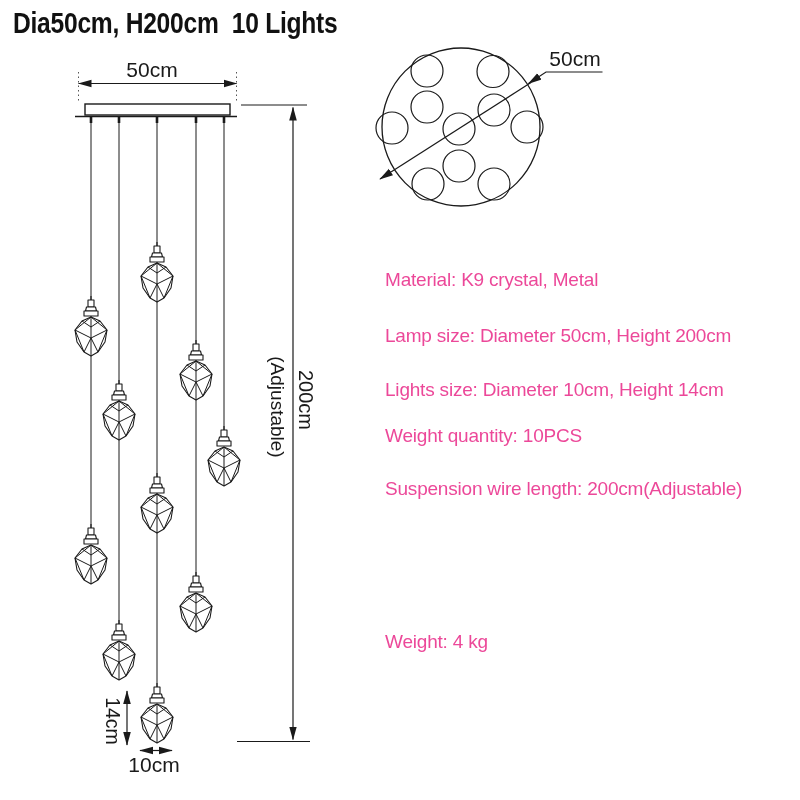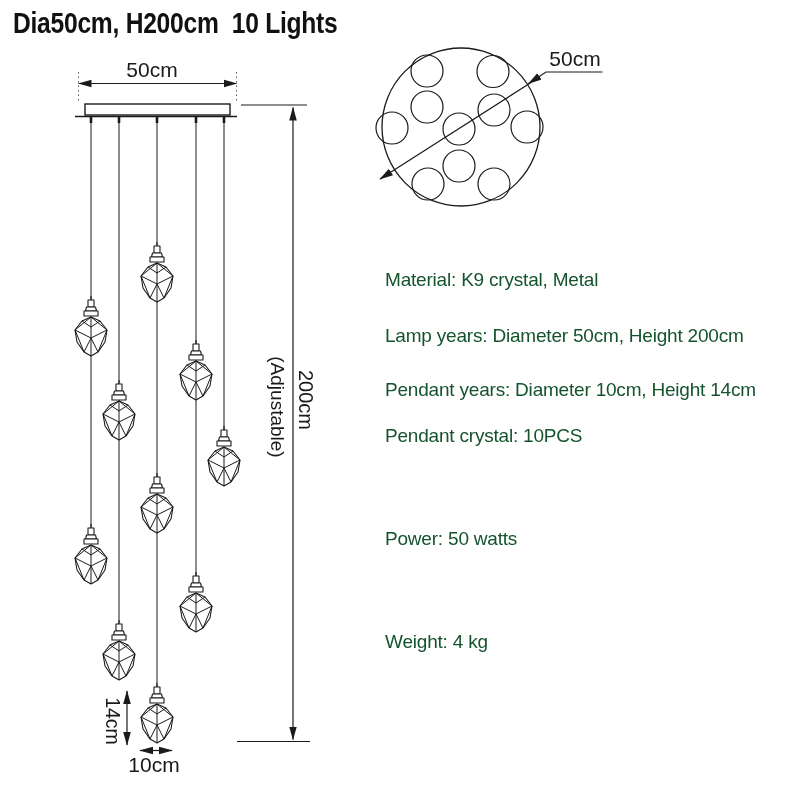--- a/index.html
+++ b/index.html
@@ -13,21 +13,21 @@
     transform:scaleX(0.82);transform-origin:left top;color:#111;
   }
   .drawing-svg{position:absolute;left:0;top:0;}
   .drawing-svg text{
     font-family:"Liberation Sans", sans-serif;fill:#1a1a1a;
   }
   .dim-label{font-size:21px;}
   .spec-list{position:absolute;left:0;top:0;width:800px;height:800px;}
   .spec-line{
     position:absolute;left:385px;font-size:19px;line-height:26px;
-    letter-spacing:-0.2px;color:#14532d;white-space:pre;font-weight:500;
+    letter-spacing:-0.2px;color:#ec4899;white-space:pre;font-weight:500;
   }
 </style>
 </head>
 <body>
 
 <div class="title">Dia50cm, H200cm  10 Lights</div>
 
 <svg class="drawing-svg" width="800" height="800" viewBox="0 0 800 800">
   <defs>
     <marker id="arw" viewBox="0 0 14 9" markerWidth="14" markerHeight="9" refX="13" refY="4.5" orient="auto-start-reverse" markerUnits="userSpaceOnUse">
@@ -131,18 +131,18 @@
     <g stroke-width="1.2">
       <path d="M 531,82.5 L 380,179" marker-end="url(#arw)"></path>
       <path d="M 602.5,72 L 546,72 L 528.5,83.5" marker-end="url(#arw)"></path>
     </g>
     <text class="dim-label" x="575" y="66" text-anchor="middle" stroke="none">50cm</text>
   </g>
 </svg>
 
 <div class="spec-list">
   <div class="spec-line" style="top:267px">Material: K9 crystal, Metal</div>
-  <div class="spec-line" style="top:323px">Lamp years: Diameter 50cm, Height 200cm</div>
-  <div class="spec-line" style="top:377px">Pendant years: Diameter 10cm, Height 14cm</div>
-  <div class="spec-line" style="top:423px">Pendant crystal: 10PCS</div>
-  <div class="spec-line" style="top:526px">Power: 50 watts</div>
+  <div class="spec-line" style="top:323px">Lamp size: Diameter 50cm, Height 200cm</div>
+  <div class="spec-line" style="top:377px">Lights size: Diameter 10cm, Height 14cm</div>
+  <div class="spec-line" style="top:423px">Weight quantity: 10PCS</div>
+  <div class="spec-line" style="top:476px">Suspension wire length: 200cm(Adjustable)</div>
   <div class="spec-line" style="top:629px">Weight: 4 kg</div>
 </div>
 
 </body></html>

